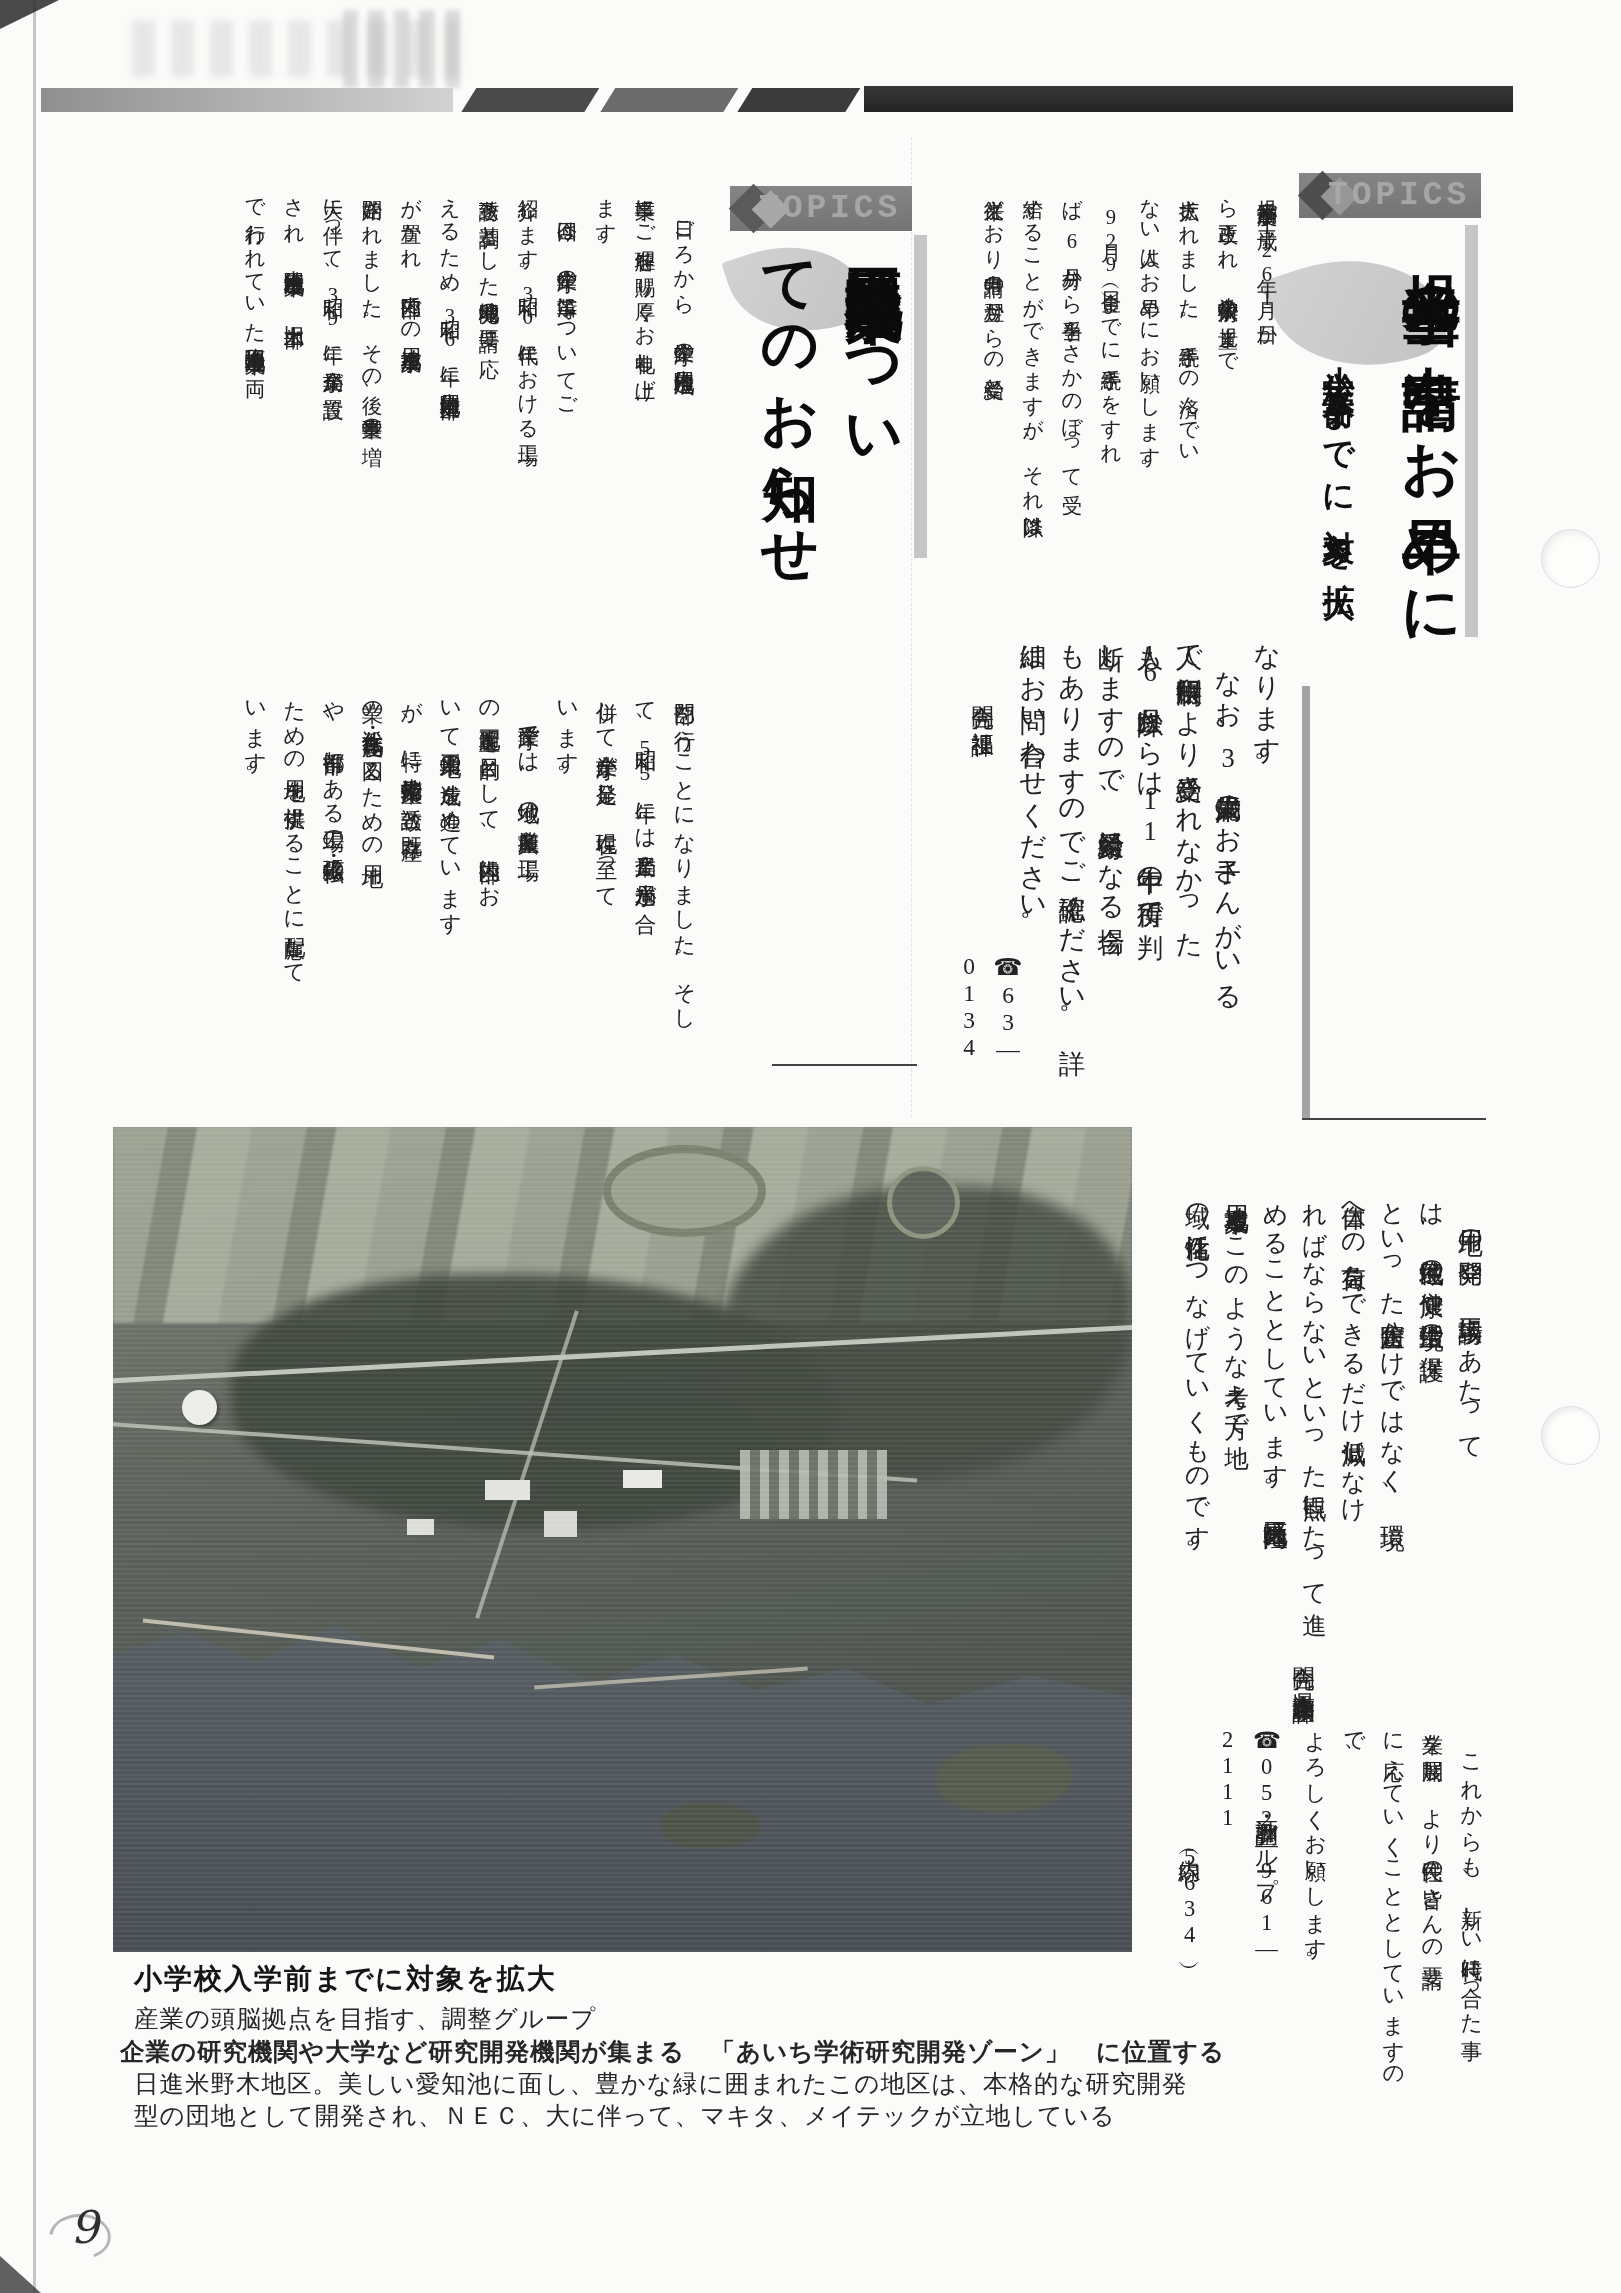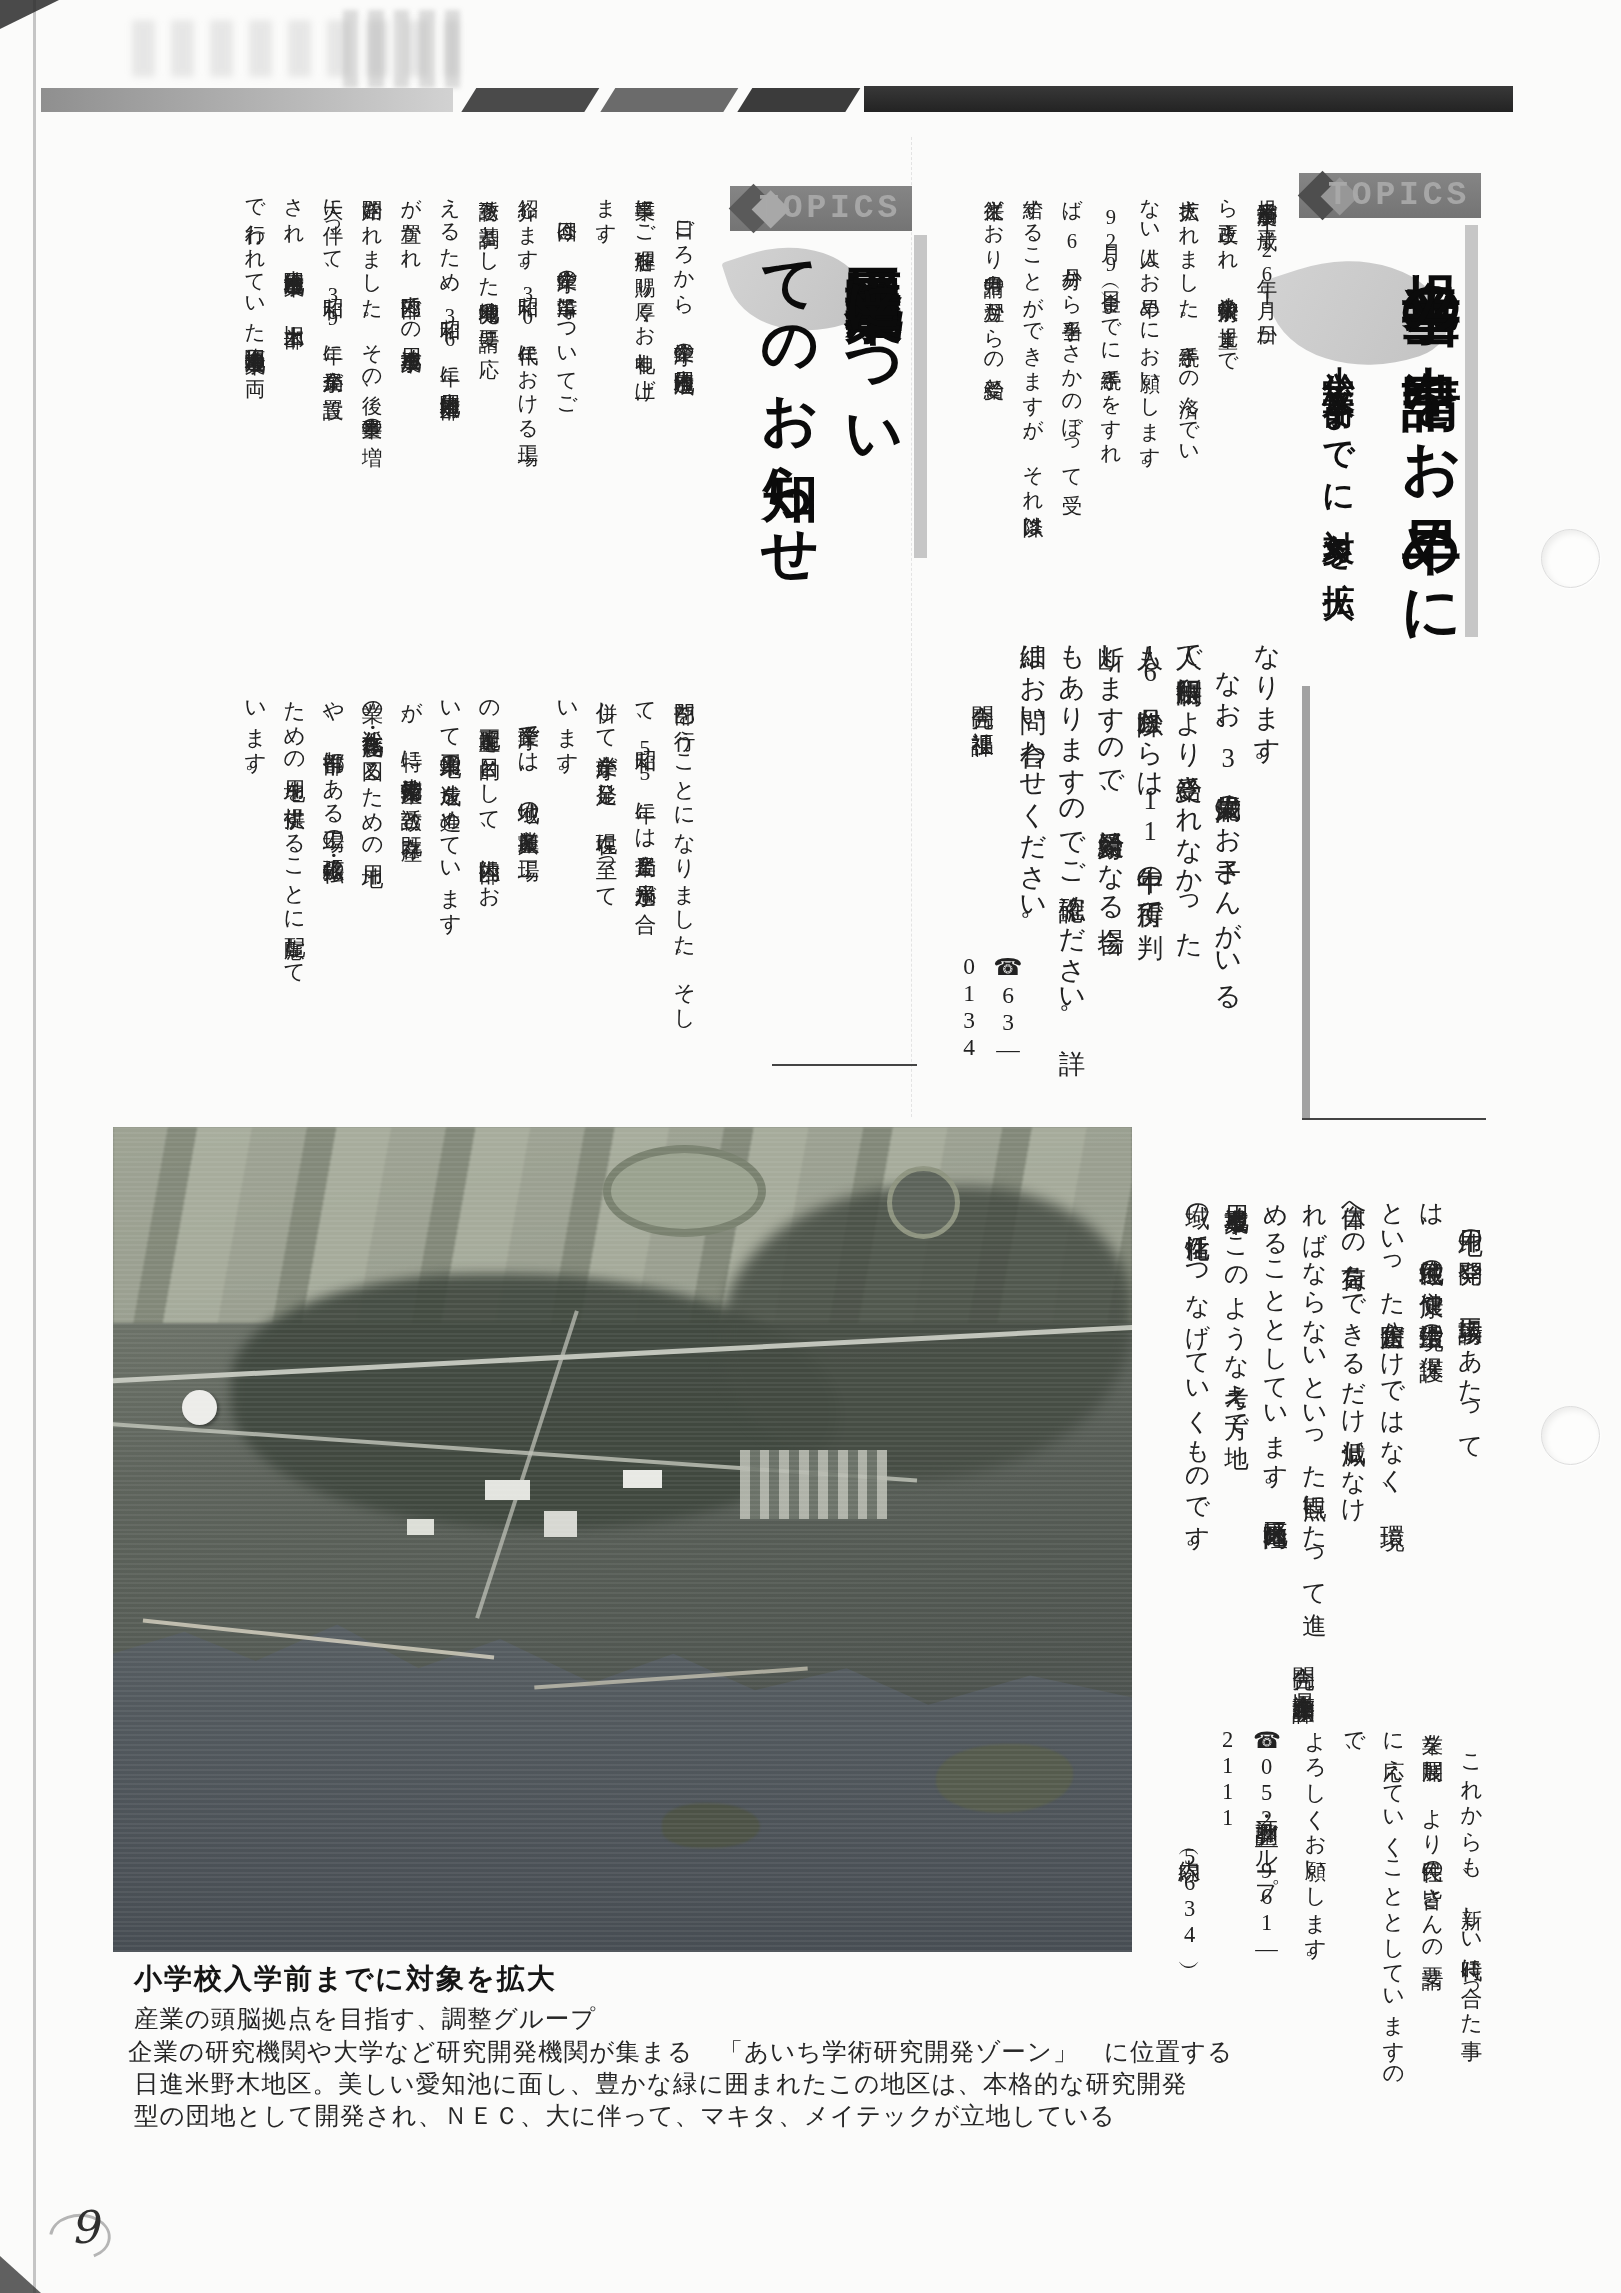--- a/index.html
+++ b/index.html
@@ -170,21 +170,21 @@
   <div class="photo-part" style="left:29px;top:510px;width:353px;height:3.9px;background:#d8d3c2;transform:rotate(6deg);opacity:.8;"></div>
   <div class="photo-part" style="left:421px;top:549px;width:274px;height:3.9px;background:#cfcab8;transform:rotate(-4deg);opacity:.7;"></div>
   <div class="photo-part" style="left:549px;top:676px;width:98px;height:45px;background:#4c5246;border-radius:50% 60% 55% 45%;filter:blur(1px);"></div>
   <div class="photo-part" style="left:823px;top:617px;width:137px;height:69px;background:#555b4d;border-radius:55% 45% 60% 50%;filter:blur(1px);"></div>
   <div class="photo-part" style="left:0;top:0;width:100%;height:100%;opacity:.12;
               background:repeating-linear-gradient(0deg,rgba(255,255,255,.5) 0 2px,transparent 2px 4.9px);"></div>
 </div>
 
 <div class="abs gothic" style="left:134px;top:1960px;font-size:28px;font-weight:bold;color:#151515;letter-spacing:2px;">小学校入学前までに対象を拡大</div>
 <div class="abs caption" style="left:134px;top:2003px;">産業の頭脳拠点を目指す、調整グループ</div>
-<div class="abs caption" style="left:128px;top:2036px;">企業の研究機関や大学など研究開発機関が集まる　「あいち学術研究開発ゾーン」　に位置する</div>
+<div class="abs caption" style="left:120px;top:2036px;font-weight:bold;">企業の研究機関や大学など研究開発機関が集まる　「あいち学術研究開発ゾーン」　に位置する</div>
 <div class="abs caption" style="left:134px;top:2068px;text-align:center;">日進米野木地区。美しい愛知池に面し、豊かな緑に囲まれたこの地区は、本格的な研究開発</div>
 <div class="abs caption" style="left:134px;top:2100px;">型の団地として開発され、ＮＥＣ、大に伴って、マキタ、メイテックが立地している</div>
 
 <svg class="abs" style="left:43px;top:2201px;" width="88" height="63" viewBox="0 0 90 64">
   <path d="M 8 34 a 30 22 0 1 1 44 22" fill="none" stroke="#b5b5b5" stroke-width="3"></path>
 </svg>
 <div class="abs" style="left:74px;top:2201px;font-size:45px;font-style:italic;color:#2f2f2f;
             font-family:'DejaVu Serif','Liberation Serif',serif;">9</div>
 
 

